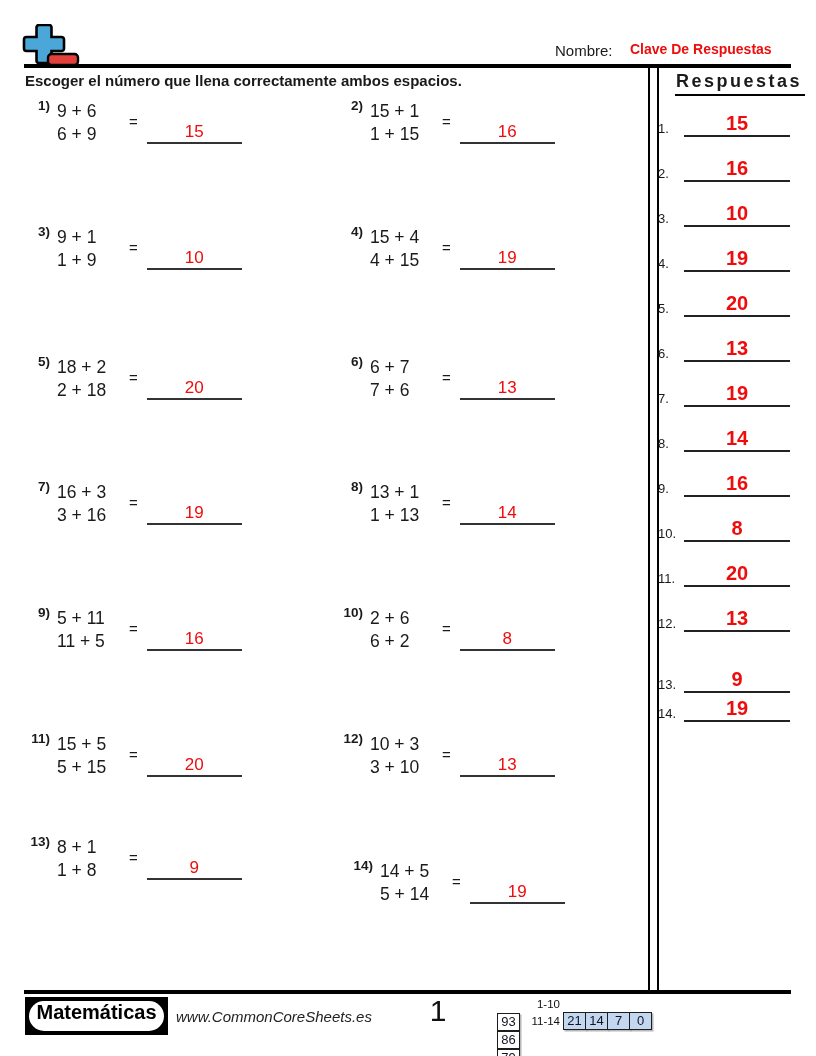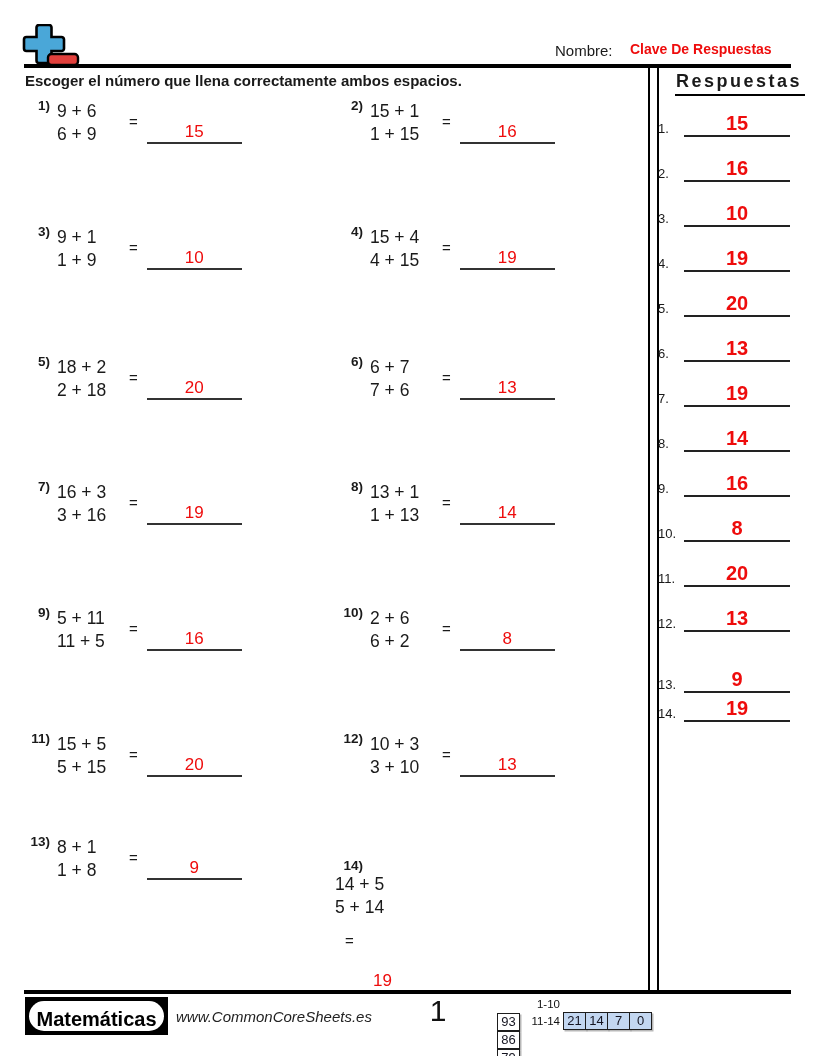--- a/index.html
+++ b/index.html
@@ -33,21 +33,21 @@
   .arow{position:absolute;left:658px;width:134px;height:30px;display:flex;align-items:flex-end;}
   .anum{width:26px;font-size:13px;line-height:16px;flex:none;}
   .ablank{width:106px;height:30px;border-bottom:2px solid #222;
     display:flex;align-items:flex-end;justify-content:center;}
   .ablank .aval{font-size:20px;font-weight:bold;color:var(--red);line-height:23px;}
   
   .fline{top:990px;}
   .badge{position:absolute;left:25px;top:997px;width:143px;height:38px;background:#000;
     display:flex;align-items:center;justify-content:center;}
   .badge-inner{background:#fff;border-radius:17px;height:30px;width:135px;
-    display:flex;align-items:flex-end;justify-content:center;}
+    display:flex;align-items:flex-start;justify-content:center;}
   .badge-inner span{font-size:20px;font-weight:bold;color:#000;}
   .url{position:absolute;left:176px;top:1008px;font-size:15px;color:#222;font-style:italic;}
   .pageno{position:absolute;left:408px;top:994px;width:60px;text-align:center;font-size:30px;color:#111;}
   .srow{position:absolute;display:flex;align-items:stretch;height:18px;}
   .srow .slabel{width:62px;text-align:right;font-size:11.5px;color:#111;
     padding-right:4px;line-height:18px;flex:none;}
   .scell{width:23px;margin-left:-1px;border:1px solid #1d1d1d;box-sizing:border-box;
     text-align:center;font-size:13px;line-height:16px;color:#141420;background:#fff;
     box-shadow:1.5px 1.5px 0 rgba(125,125,125,.55);}
   .scell.shaded{background:var(--shade);}
@@ -206,21 +206,21 @@
     <span class="pnum">13)</span>
     <span class="stack">
       <span>8 + 1</span>
       <span>1 + 8</span>
     </span>
     <span class="eq">=</span>
     <span class="pblank">
       <span class="ans">9</span>
     </span>
   </div>
-      <div class="problem" style="left: 335px; top: 860px; flex-direction: column;">
+      <div class="problem" style="left: 345px; top: 860px;">
     <span class="pnum">14)</span>
     <span class="stack">
       <span>14 + 5</span>
       <span>5 + 14</span>
     </span>
     <span class="eq">=</span>
     <span class="pblank">
       <span class="ans">19</span>
     </span>
   </div>

